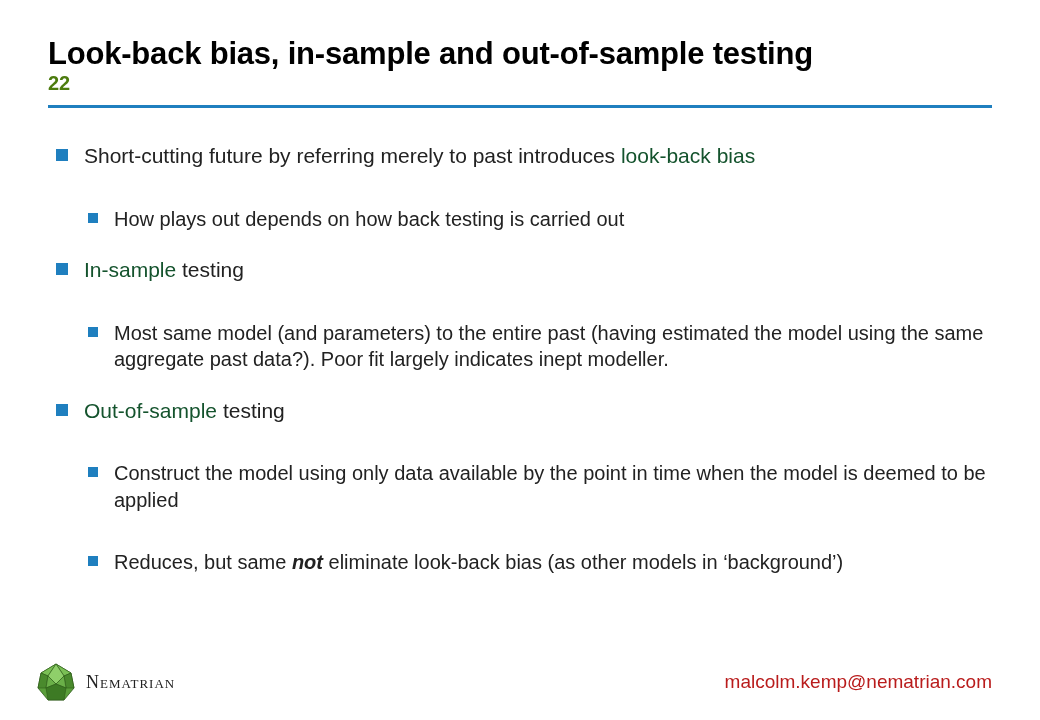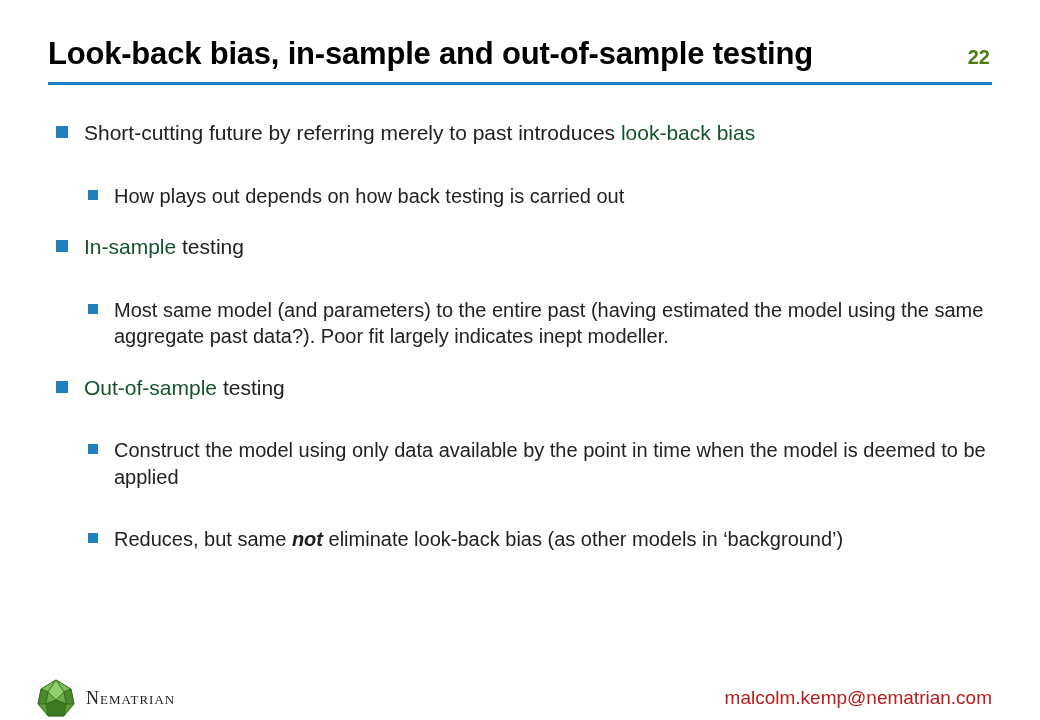--- a/index.html
+++ b/index.html
@@ -1,32 +1,32 @@
 <!DOCTYPE html>
 <html><head>
 <meta charset="utf-8">
 <style>
   * { box-sizing: border-box; margin: 0; padding: 0; }
   html, body { width: 1040px; height: 720px; font-family: Arial, Helvetica, sans-serif; background: #fff; color: #000; }
   .slide { position: relative; width: 1040px; height: 720px; padding: 36px 48px 20px 48px; }
-  .header { display: flex; align-items: baseline; justify-content: space-between; }
+  .header { display: flex; align-items: baseline; justify-content: space-between; flex-direction: column; }
   .title { font-size: 31px; font-weight: bold; color: #000; letter-spacing: -0.2px; }
   .pagenum { font-size: 20px; font-weight: bold; color: #4d7c0f; padding-right: 2px; }
   .rule { margin-top: 10px; height: 3px; background: #1f7fbf; width: 100%; }
   .body { padding-top: 34px; padding-left: 6px; font-size: 21px; line-height: 1.32; color: #222; }
   ul { list-style: none; }
   .lvl1 > li { position: relative; padding-left: 30px; margin-bottom: 24px; }
   .lvl1 > li::before { content: ""; position: absolute; left: 2px; top: 7px; width: 12px; height: 12px; background: #1f7fbf; }
   .lvl2 { margin-top: 22px; font-size: 20px; }
   .lvl2 > li { position: relative; padding-left: 30px; margin-bottom: 20px; margin-top: 36px; }
   .lvl2 > li::before { content: ""; position: absolute; left: 4px; top: 7px; width: 10px; height: 10px; background: #1f7fbf; }
   .hl { color: #14532d; }
   .it { }
   .bi { font-style: italic; font-weight: bold; }
-  .footer { position: absolute; left: 0; right: 0; bottom: 2px; padding: 0 48px 0 36px; display: flex; align-items: center; justify-content: space-between; }
+  .footer { position: absolute; left: 0; right: 0; bottom: 18px; padding: 0 48px 0 36px; display: flex; align-items: center; justify-content: space-between; }
   .brand { display: flex; align-items: center; gap: 10px; }
   .brandtext { font-family: Georgia, 'Times New Roman', serif; font-variant: small-caps; letter-spacing: 1px; font-size: 18px; color: #222; }
   .email { font-size: 19px; color: #b91c1c; }
   .logo { width: 40px; height: 40px; }
 </style>
 </head>
 <body>
 
 <div class="slide">
 

